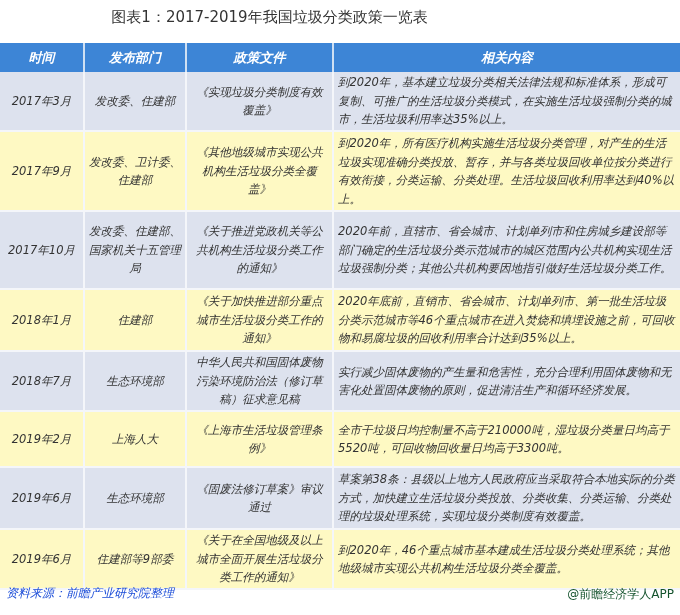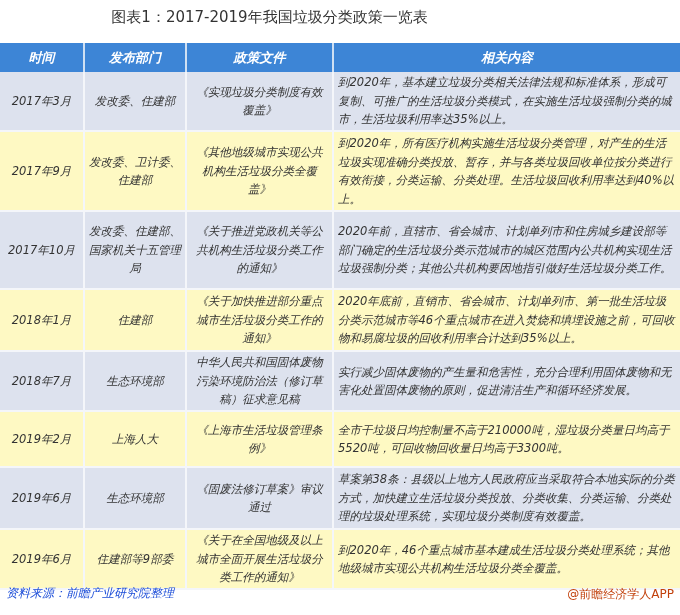--- a/index.html
+++ b/index.html
@@ -27,21 +27,21 @@
   }
   table.policy td:last-child { border-right: none; }
   td.c { text-align: center; }
   td.l { text-align: left; padding-left: 10px; padding-right: 6px; }
   tr.odd td { background: #dde2ee; }
   tr.even td { background: #fef9c3; }
   .source {
     position: absolute; left: 6px; top: 585px; font-size: 12px; font-style: italic; color: #1d4ed8;
   }
   .credit {
-    position: absolute; right: 6px; top: 586px; font-size: 12px; color: #c2410c;
+    position: absolute; right: 6px; top: 586px; font-size: 12px; color: #14532d;
   }
 </style>
 </head>
 <body>
 
 <div class="title">图表1：2017-2019年我国垃圾分类政策一览表</div>
 
 <table class="policy">
   <colgroup>
     <col style="width:84px">

